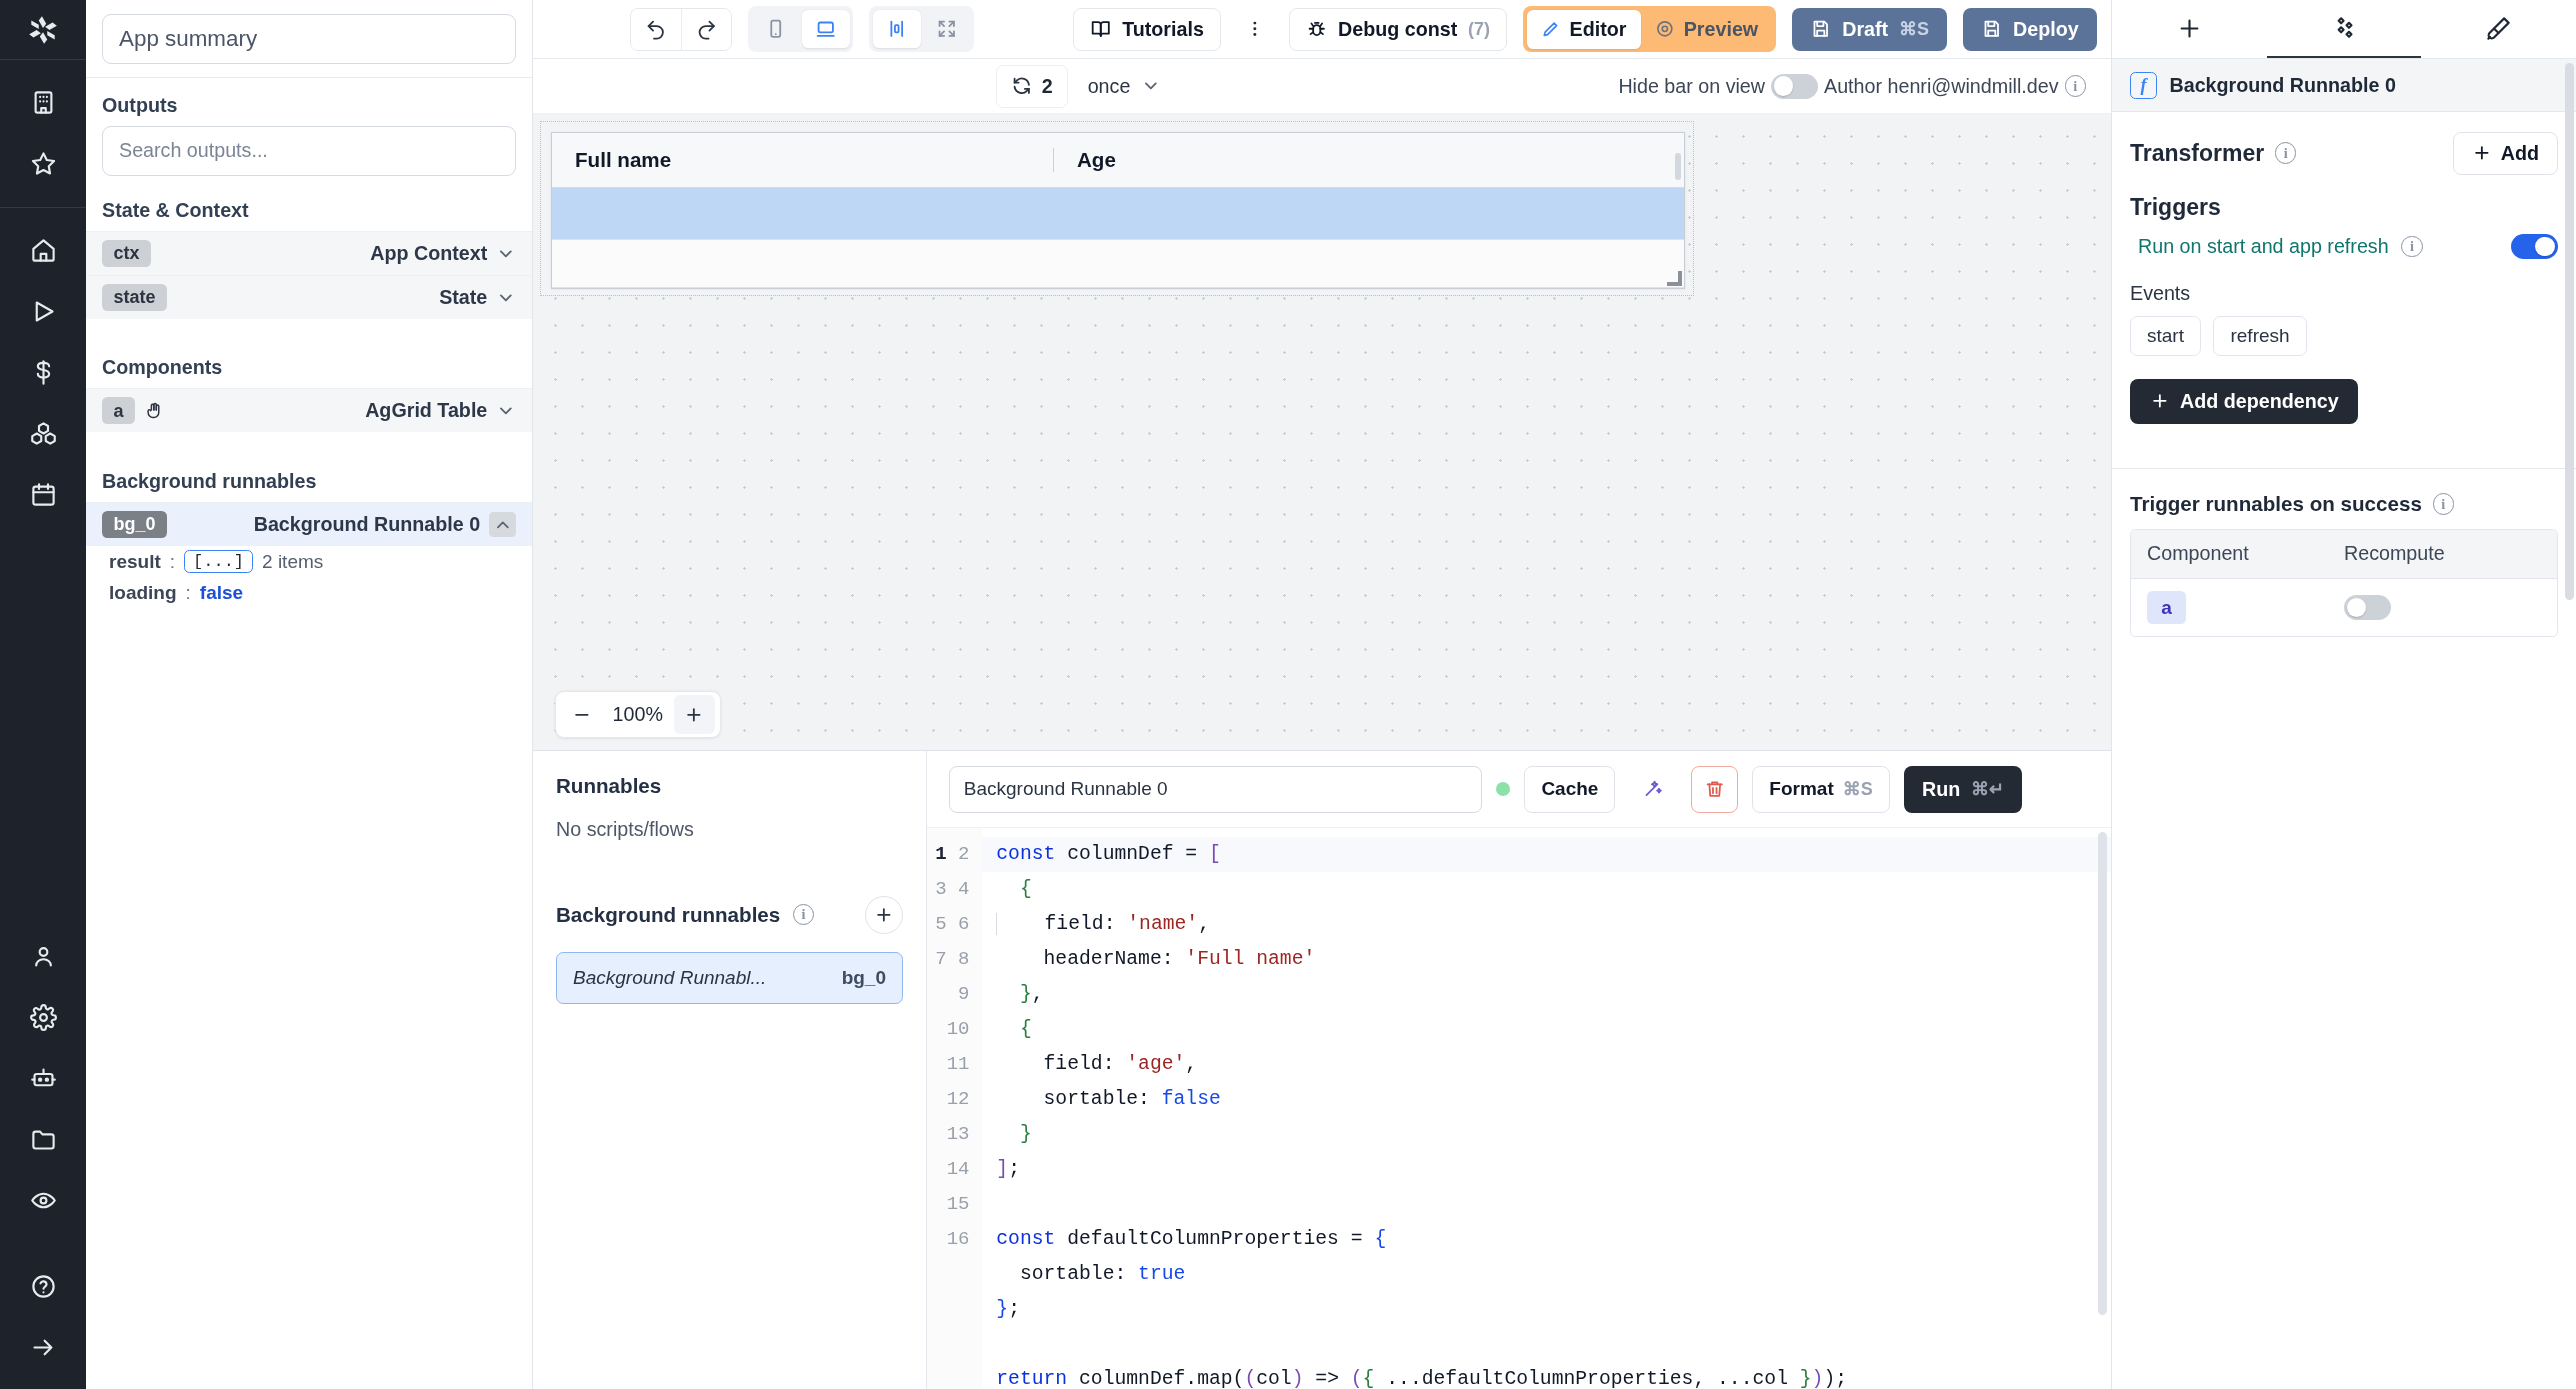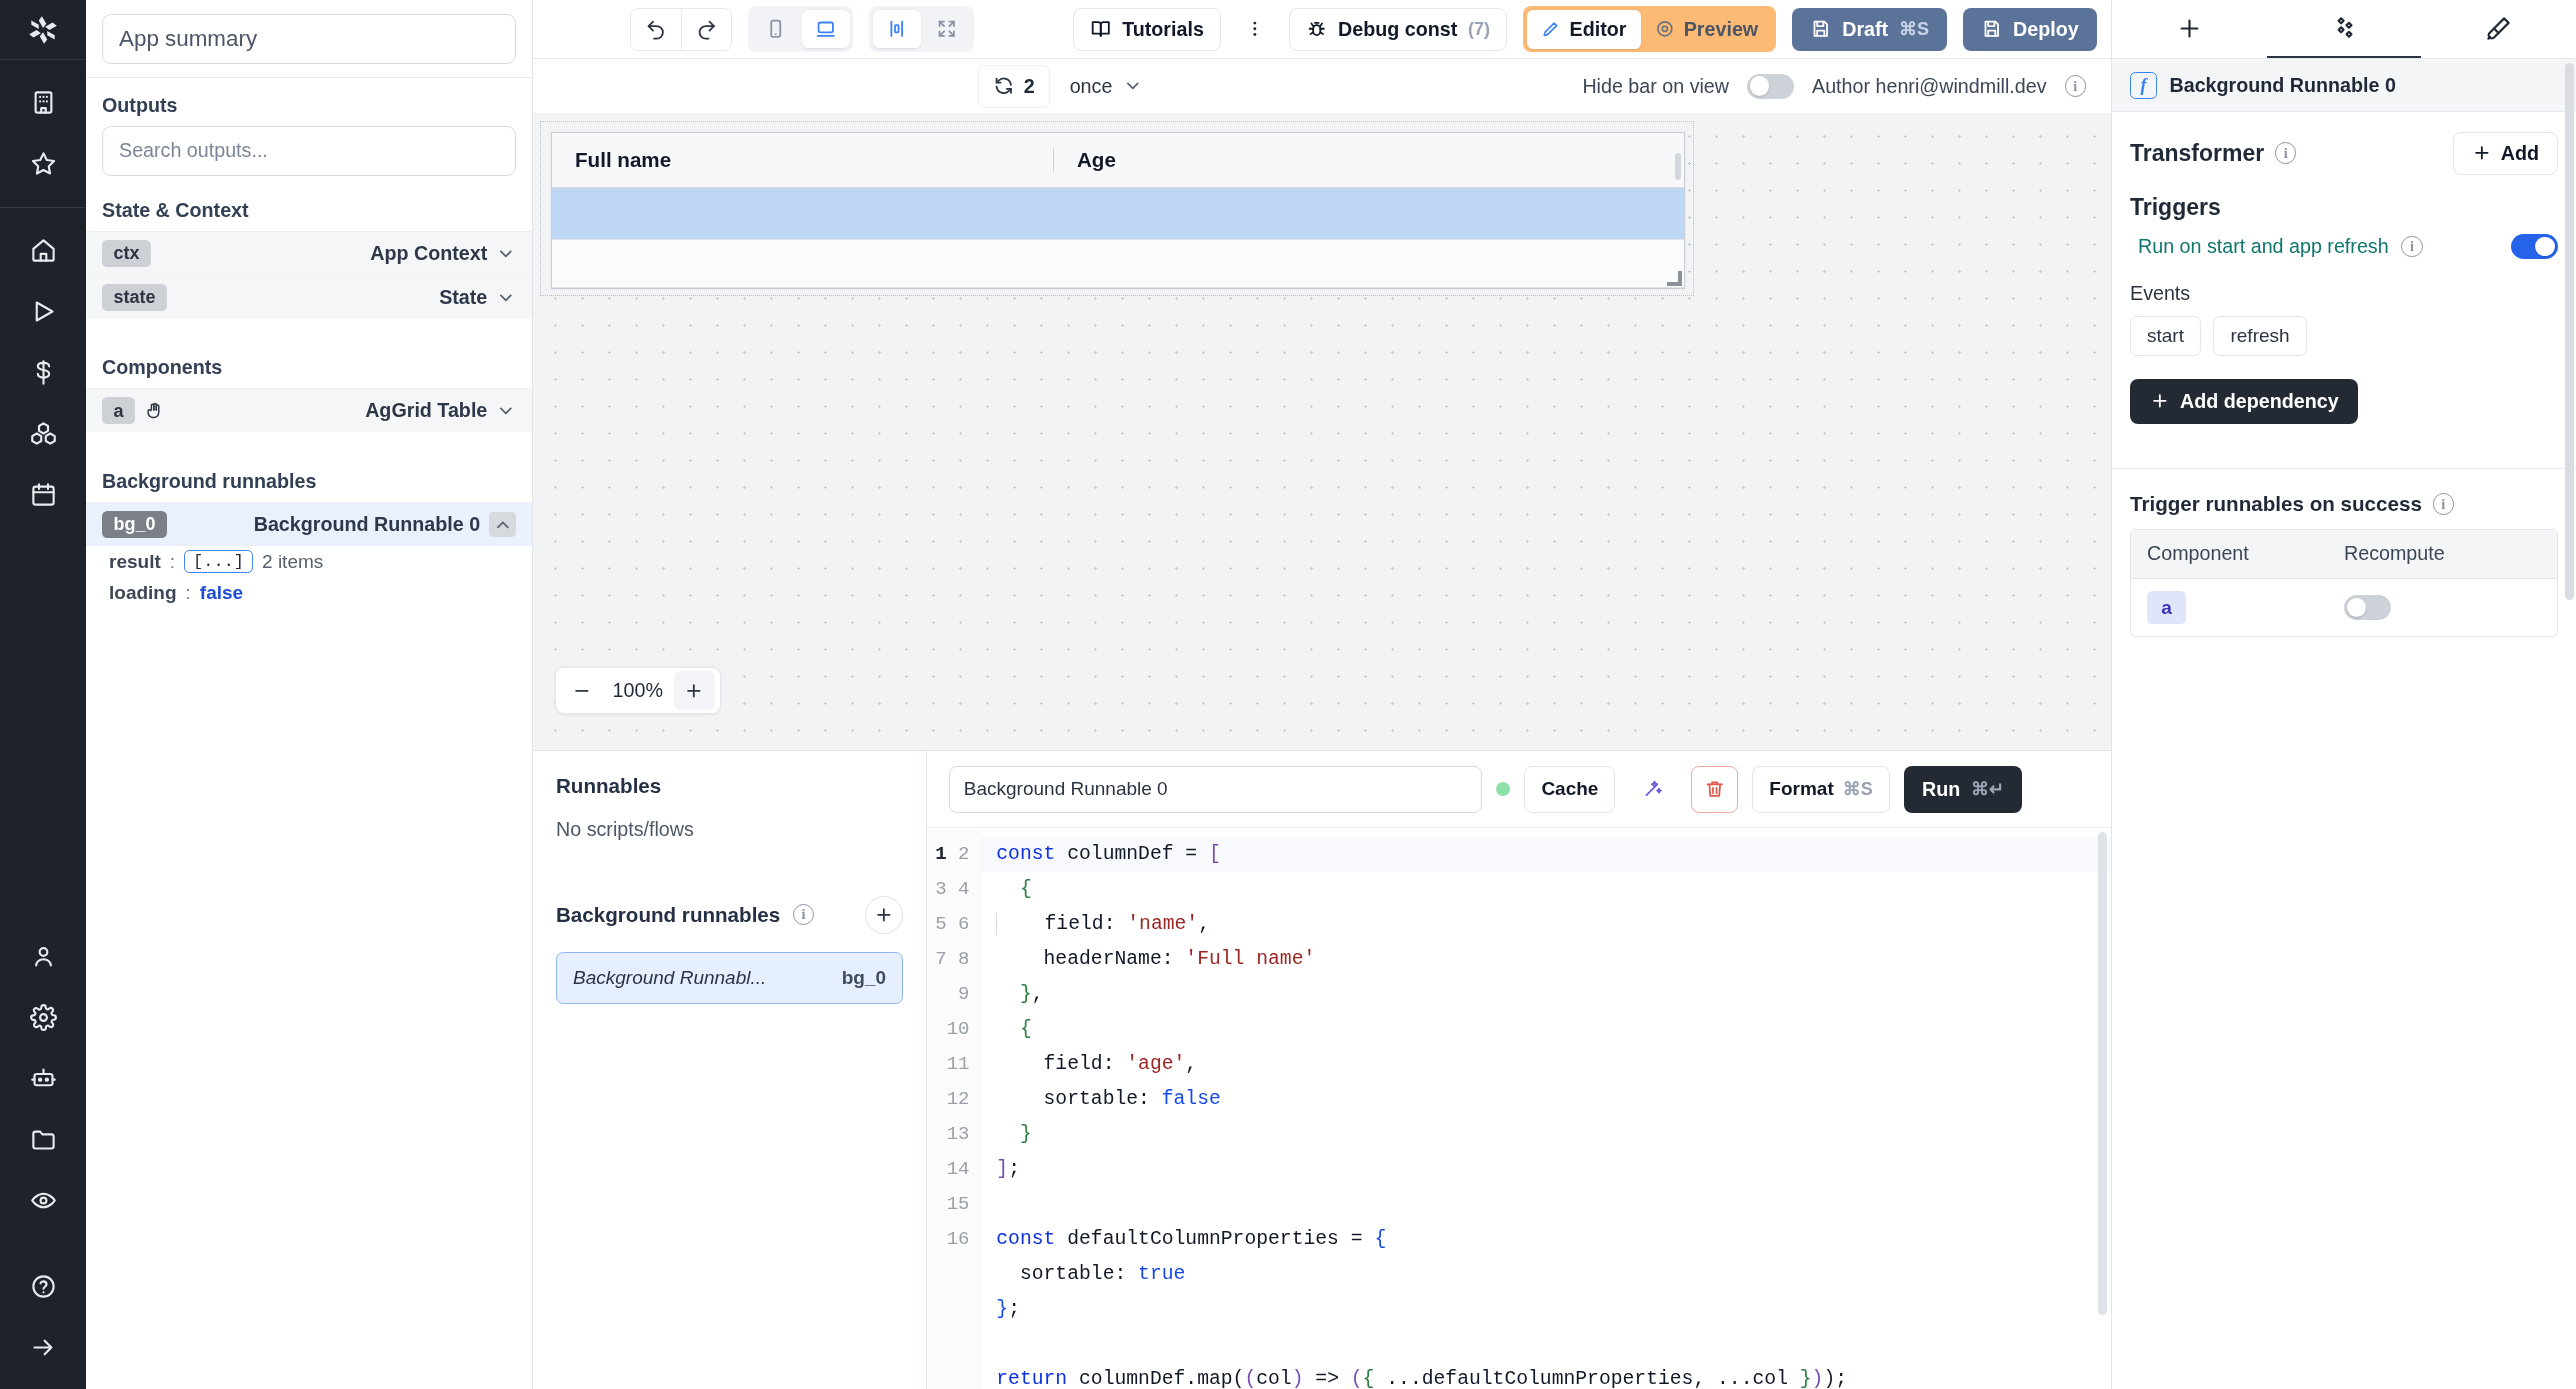--- a/index.html
+++ b/index.html
@@ -127,21 +127,21 @@
     padding: 0 25px; gap: 19.7px; border-bottom: 0.9px solid #eef0f4;
   }
   .refresh-box {
     display: flex; align-items: center; gap: 9px; height: 43px; padding: 0 14.3px;
     border: 0.9px solid #eceef2; border-radius: 7.2px; cursor: pointer;
   }
   .refresh-box svg { width: 21.5px; height: 21.5px; stroke: #2b3442; fill: none; stroke-width: 2; stroke-linecap: round; stroke-linejoin: round; }
   .refresh-box .n { font-size: 19.7px; font-weight: 700; color: #1f2937; }
   .once-sel { display: flex; align-items: center; gap: 10.7px; cursor: pointer; font-size: 19.7px; color: #2b3442; }
   .cs-center { flex: 1; display: flex; align-items: center; justify-content: center; gap: 19.7px; }
-  .cs-right { display: flex; align-items: center; gap: 18px; }
+  .cs-right { display: flex; align-items: center; gap: 6px; }
   .tog-label { font-size: 19.7px; color: #3c4656; }
   .toggle { width: 47px; height: 25px; border-radius: 12.5px; background: #cdd2d9; position: relative; cursor: pointer; }
   .toggle .knob { position: absolute; top: 2.7px; left: 2.7px; width: 19.7px; height: 19.7px; border-radius: 50%; background: #fff; box-shadow: 0 0.9px 1.8px rgba(0,0,0,.2); }
   .toggle.on { background: #2563eb; }
   .toggle.on .knob { left: 24px; }
   .author { font-size: 19.7px; color: #3c4656; }
   .info-i { width: 21.5px; height: 21.5px; border-radius: 50%; border: 1.6px solid #8a93a3; color: #8a93a3; font-size: 14.3px; display:inline-flex; align-items:center; justify-content:center; font-weight:700; font-family: "Liberation Serif", serif; }
 
   
   .canvas {
@@ -175,21 +175,21 @@
   }
   .resize-corner::after {
     content:''; position:absolute; right:0; bottom:0; width: 11.6px; height: 11.6px;
     border-right: 4.5px solid #8b9099; border-bottom: 4.5px solid #8b9099;
   }
   .tw-scroll-thumb {
     position: absolute; right: 2.7px; top: 19.7px; width: 6.3px; height: 27px;
     background: #d3d8de; border-radius: 3.6px;
   }
   .zoom-ctl {
-    position: absolute; left: 21.5px; bottom: 36px; display: flex; align-items: center;
+    position: absolute; left: 21.5px; bottom: 12px; display: flex; align-items: center;
     background: #fff; border: 0.9px solid #e4e7ec; border-radius: 9px; height: 47px; padding: 0 5.4px;
     box-shadow: 0 0.9px 2.7px rgba(16,24,40,.07);
   }
   .zoom-b { width: 41px; height: 39px; display: flex; align-items: center; justify-content: center; cursor: pointer; border-radius: 6.3px; }
   .zoom-b:last-child { background: #f2f4f7; }
   .zoom-b svg { width: 19.7px; height: 19.7px; stroke: #2b3442; stroke-width: 2.2; stroke-linecap: round; }
   .zoom-val { font-size: 19.7px; color: #1f2937; padding: 0 10.7px; }
 
   
   .bottom { height: 640px; flex: 0 0 640px; display: flex; border-top: 0.9px solid #dfe3e9; background: #fff; min-height: 0; }

